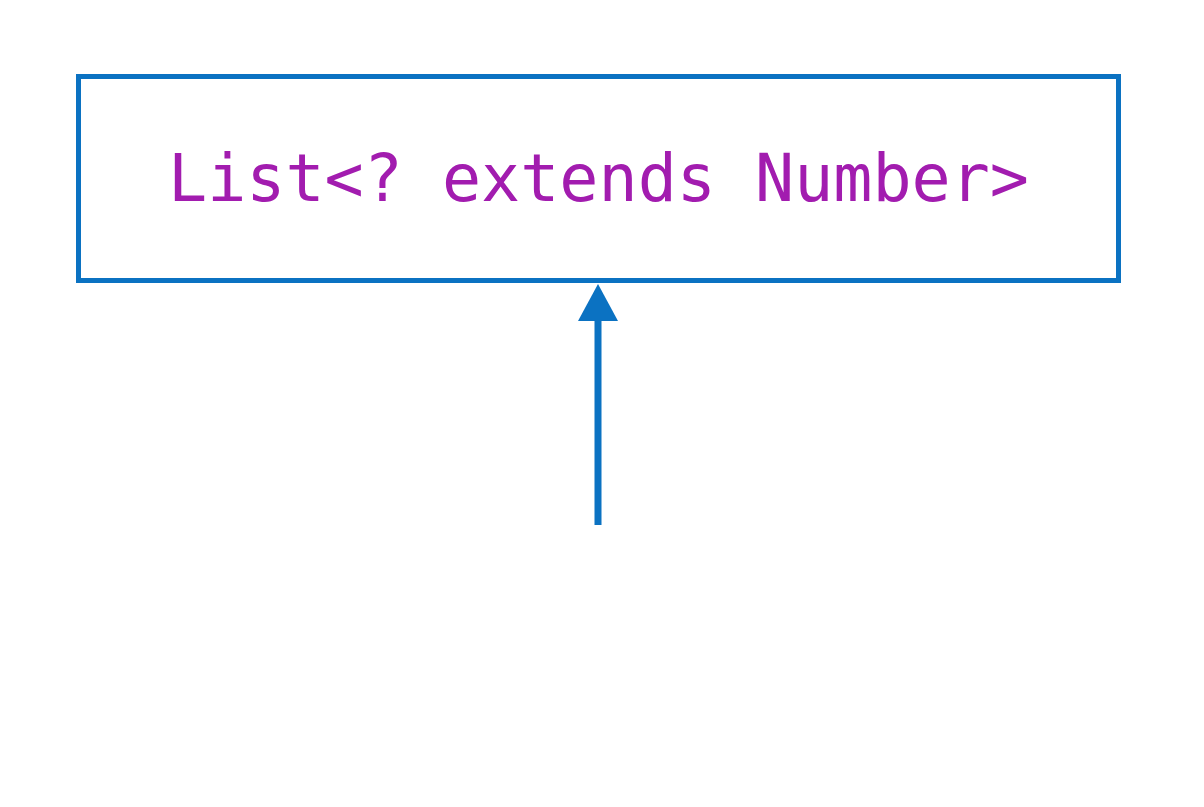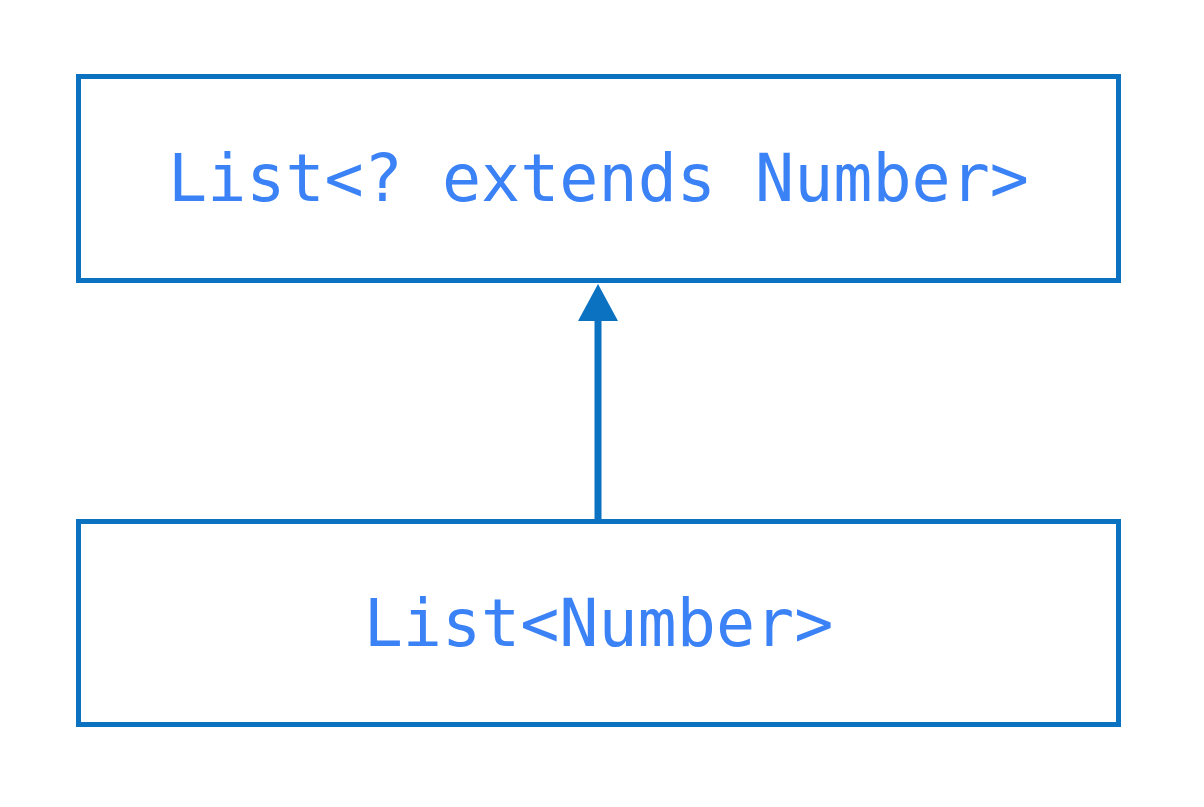--- a/index.html
+++ b/index.html
@@ -25,21 +25,21 @@
     border-style: solid;
     border-width: 5px;
     display: flex;
     align-items: center;
     justify-content: center;
   }
   .uml-box .box-label {
     font-family: "DejaVu Sans Mono", "Liberation Mono", monospace;
     font-size: 65px;
     line-height: 1;
-    color: #3b82f6;
+    color: #a21caf;
     white-space: pre;
     letter-spacing: 0;
     text-align: left;
     user-select: none;
   }
   #box-supertype {
     left: 76px;
     top: 74px;
     width: 1045px;
     height: 209px;
@@ -66,17 +66,14 @@
 
   <div class="uml-box" id="box-supertype" style="border-color:#0B72C2">
     <span class="box-label">List&lt;? extends Number&gt;</span>
   </div>
 
   <svg id="generalization-arrow" viewBox="0 0 80 250" width="80" height="250" xmlns="http://www.w3.org/2000/svg">
     <line x1="38" y1="250" x2="38" y2="46" stroke="#0B72C2" stroke-width="7"></line>
     <polygon points="38,9 58,46 18,46" fill="#0B72C2"></polygon>
   </svg>
 
-  <div class="uml-box" id="box-subtype" style="border-color:#0B72C2">
-    <span class="box-label">List&lt;Number&gt;</span>
-  </div>
 
 </div>
 
 </body></html>

